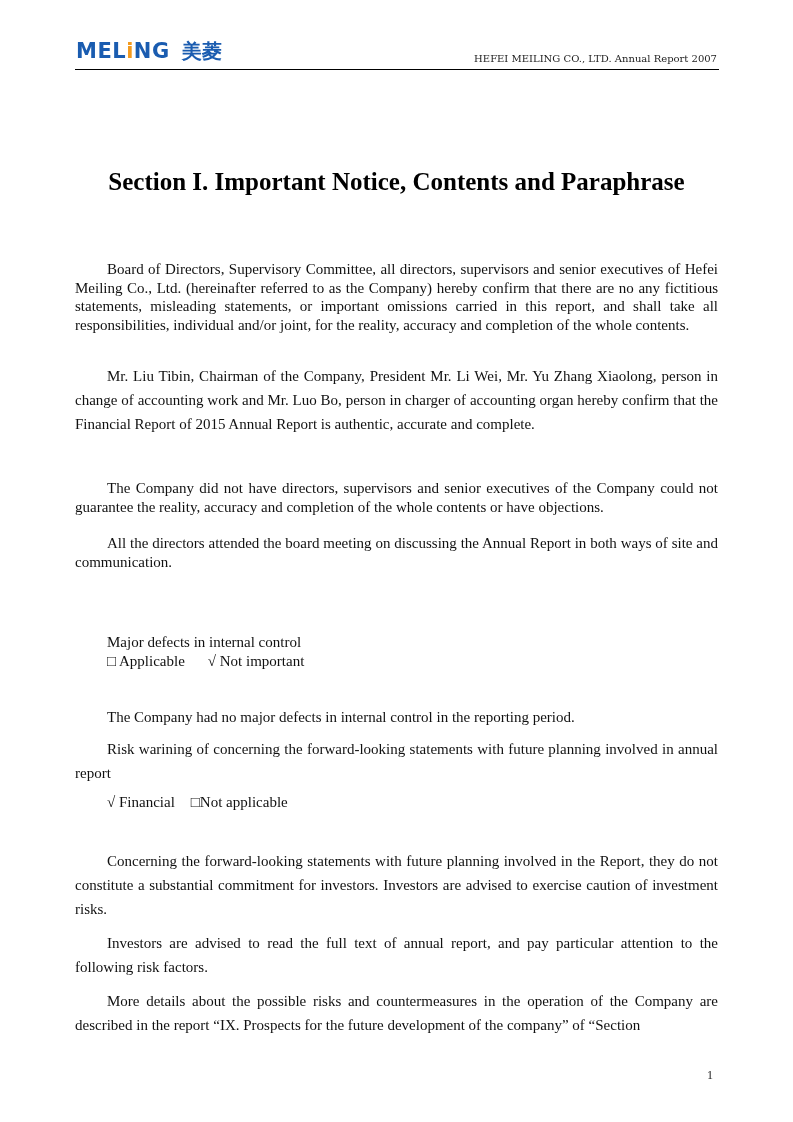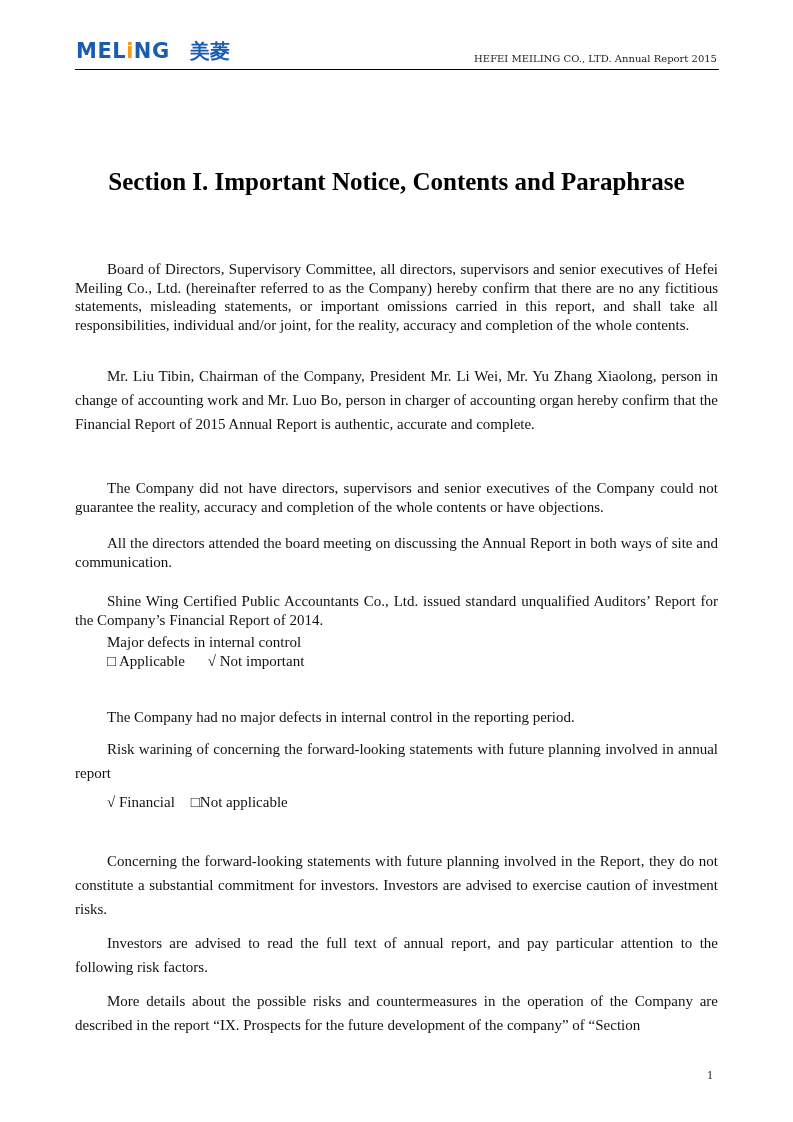--- a/index.html
+++ b/index.html
@@ -2,21 +2,21 @@
 <html><head>
 <meta charset="utf-8">
 <style>
   html, body { margin: 0; padding: 0; background: #ffffff; }
   body { width: 793px; height: 1122px; position: relative; overflow: hidden; color: #111; }
   .page { position: absolute; left: 0; top: 0; width: 793px; height: 870px; background: #fff; }
 
   .logo { position: absolute; left: 76px; top: 38px; height: 26px; display: flex; align-items: center; }
   .logo-latin { font-family: "DejaVu Sans", sans-serif; font-weight: bold; font-size: 21px; color: #1a5cb0; letter-spacing: 0.5px; }
   .logo-latin .accent { color: #f39a1e; }
-  .logo-cjk { font-family: "DejaVu Sans", sans-serif; font-weight: bold; font-size: 20px; color: #1a5cb0; margin-left: 20px; }
+  .logo-cjk { font-family: "DejaVu Sans", sans-serif; font-weight: bold; font-size: 20px; color: #1a5cb0; margin-left: 12px; }
 
   .header-rule { position: absolute; left: 75px; top: 69px; width: 644px; height: 0; border-top: 1.3px solid #000; }
   .header-text { position: absolute; right: 76px; top: 53px; font-family: "DejaVu Serif", serif; font-size: 10px; color: #222; letter-spacing: 0px; }
 
   .title { position: absolute; left: 0; width: 793px; top: 168px; text-align: center; font-family: "Liberation Serif", serif; font-weight: bold; font-size: 25px; color: #000; }
 
   .p { position: absolute; left: 75px; width: 643px; font-family: "Liberation Serif", serif; font-size: 15px; color: #111; text-align: justify; text-align-last: left; margin-top: 12px; }
   .p.indent { text-indent: 32px; }
   .lh-tight { line-height: 18.5px; }
   .lh-loose { line-height: 24px; }
@@ -29,34 +29,33 @@
 </head>
 <body>
 
 <div class="page">
 
   <div class="logo">
     <span class="logo-latin"><span>MEL</span><span class="accent">i</span><span>NG</span></span>
     <span class="logo-cjk">美菱</span>
   </div>
 
-  <div class="header-text">HEFEI MEILING CO., LTD. Annual Report 2015</div>
+  <div class="header-text">HEFEI MEILING CO., LTD. Annual Report 2007</div>
   <div class="header-rule"></div>
 
   <div class="title">Section I. Important Notice, Contents and Paraphrase</div>
 
   <div class="p indent lh-tight" style="top:248px;">Board of Directors, Supervisory Committee, all directors, supervisors and senior executives of Hefei Meiling Co., Ltd. (hereinafter referred to as the Company) hereby confirm that there are no any fictitious statements, misleading statements, or important omissions carried in this report, and shall take all responsibilities, individual and/or joint, for the reality, accuracy and completion of the whole contents.</div>
 
   <div class="p indent lh-loose" style="top:352px;">Mr. Liu Tibin, Chairman of the Company, President Mr. Li Wei, Mr. Yu Zhang Xiaolong, person in change of accounting work and Mr. Luo Bo, person in charger of accounting organ hereby confirm that the Financial Report of 2015 Annual Report is authentic, accurate and complete.</div>
 
   <div class="p indent lh-tight" style="top:467px;">The Company did not have directors, supervisors and senior executives of the Company could not guarantee the reality, accuracy and completion of the whole contents or have objections.</div>
 
   <div class="p indent lh-tight" style="top:522px;">All the directors attended the board meeting on discussing the Annual Report in both ways of site and communication.</div>
 
-  <div class="p indent lh-tight" style="top:580px;">Shine Wing Certified Public Accountants Co., Ltd. issued standard unqualified Auditors’ Report for the Company’s Financial Report of 2014.</div>
 
   <div class="opt" style="top:634px;">Major defects in internal control</div>
   <div class="opt" style="top:653px;"><span>□ Applicable</span><span style="width:23px;"></span><span>√ Not important</span></div>
 
   <div class="p indent lh-tight" style="top:696px;">The Company had no major defects in internal control in the reporting period.</div>
 
   <div class="p indent lh-loose" style="top:725px;">Risk warining of concerning the forward-looking statements with future planning involved in annual report</div>
 
   <div class="opt" style="top:794px;"><span>√ Financial</span><span style="width:16px;"></span><span>□Not applicable</span></div>
 

